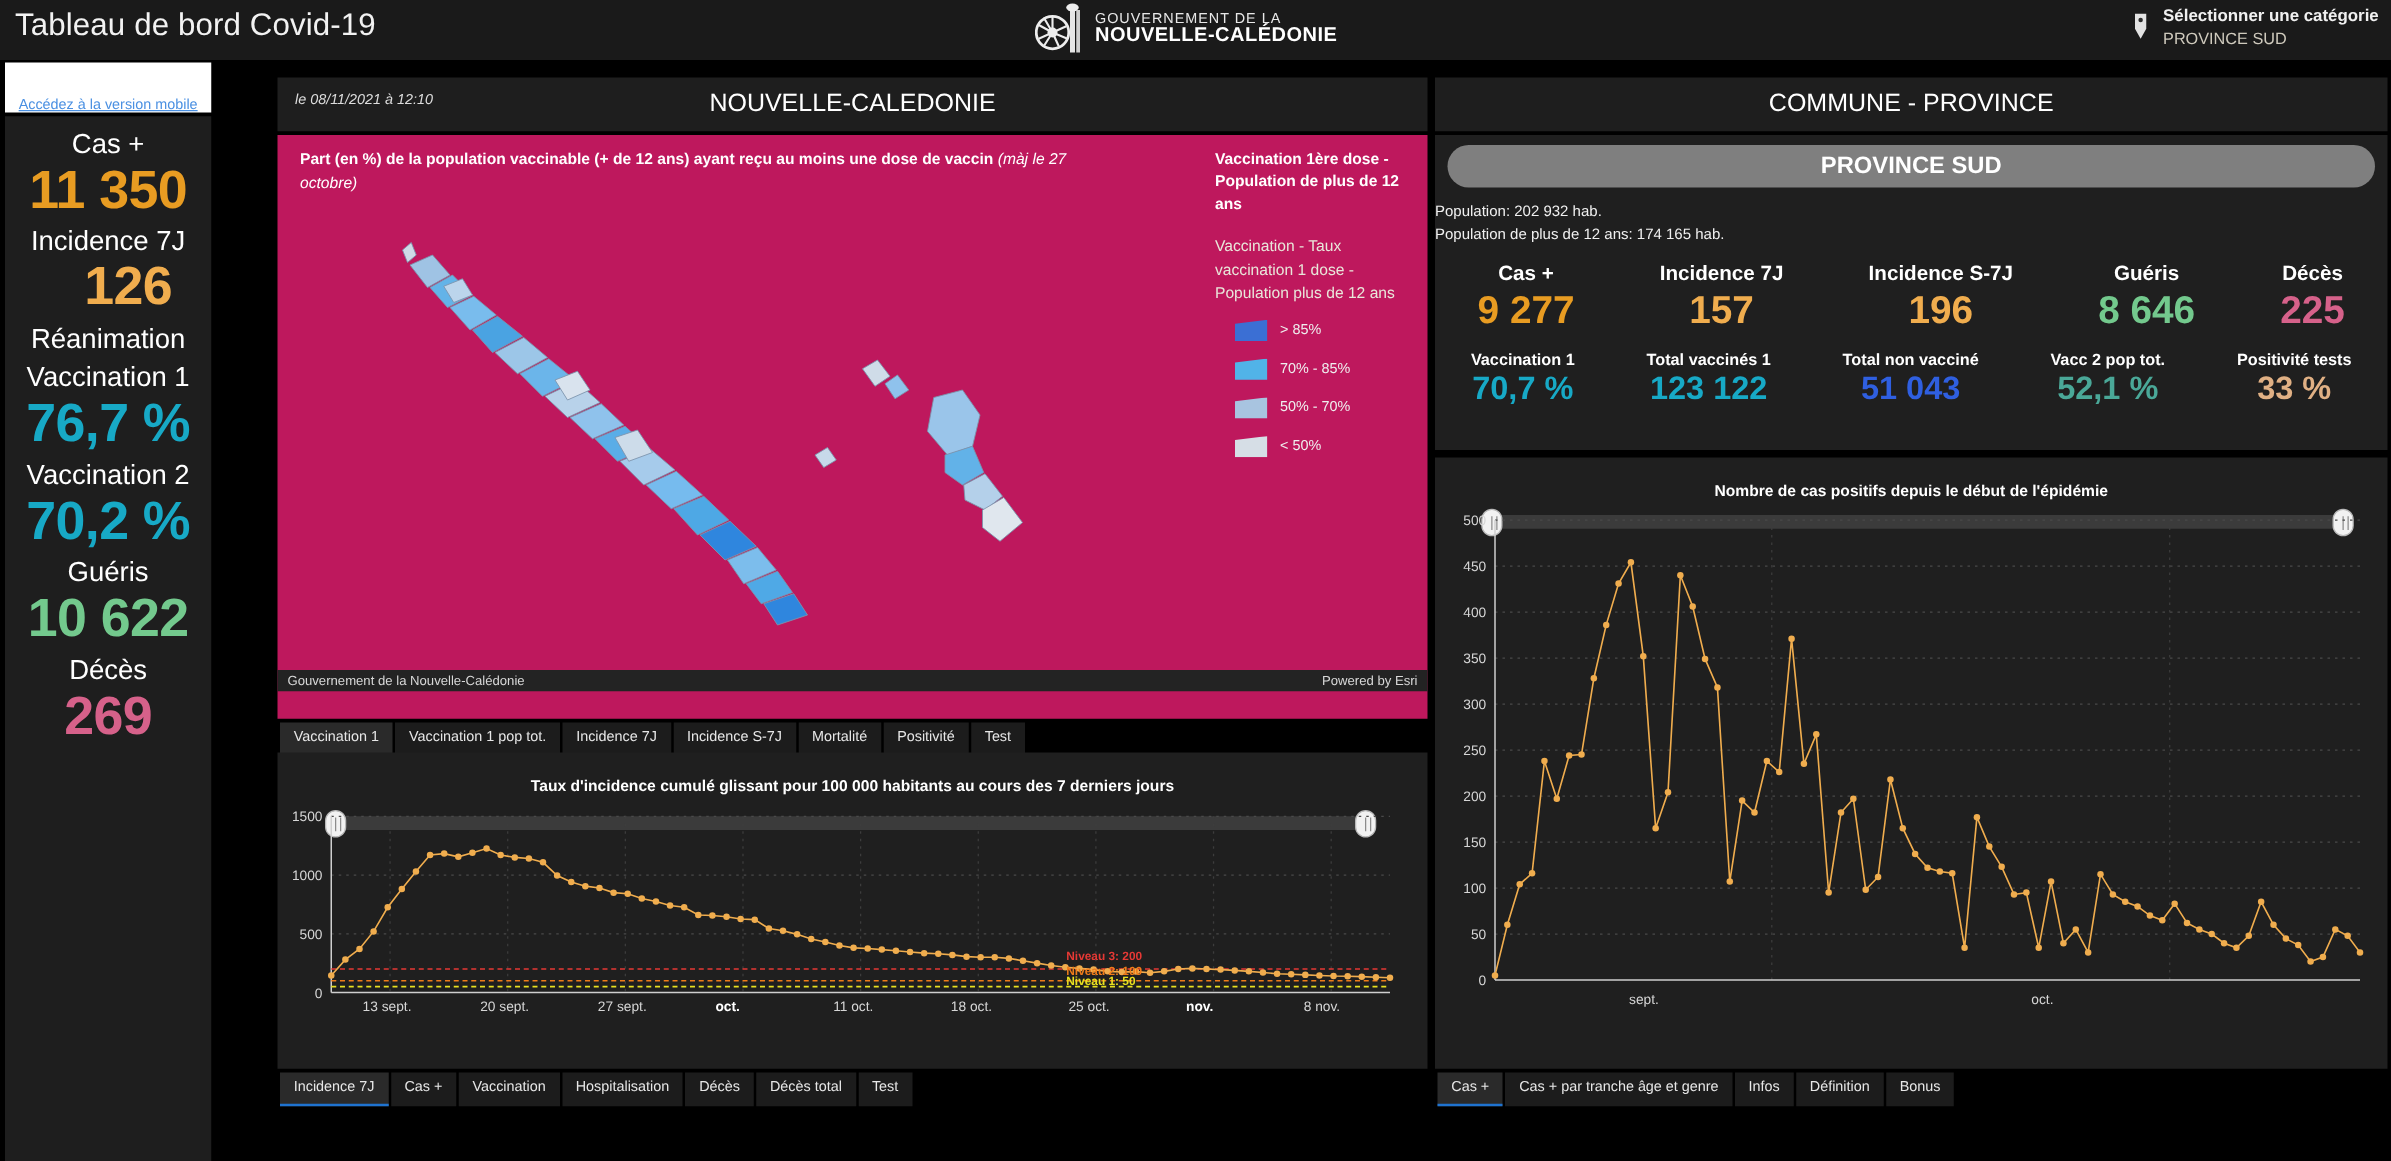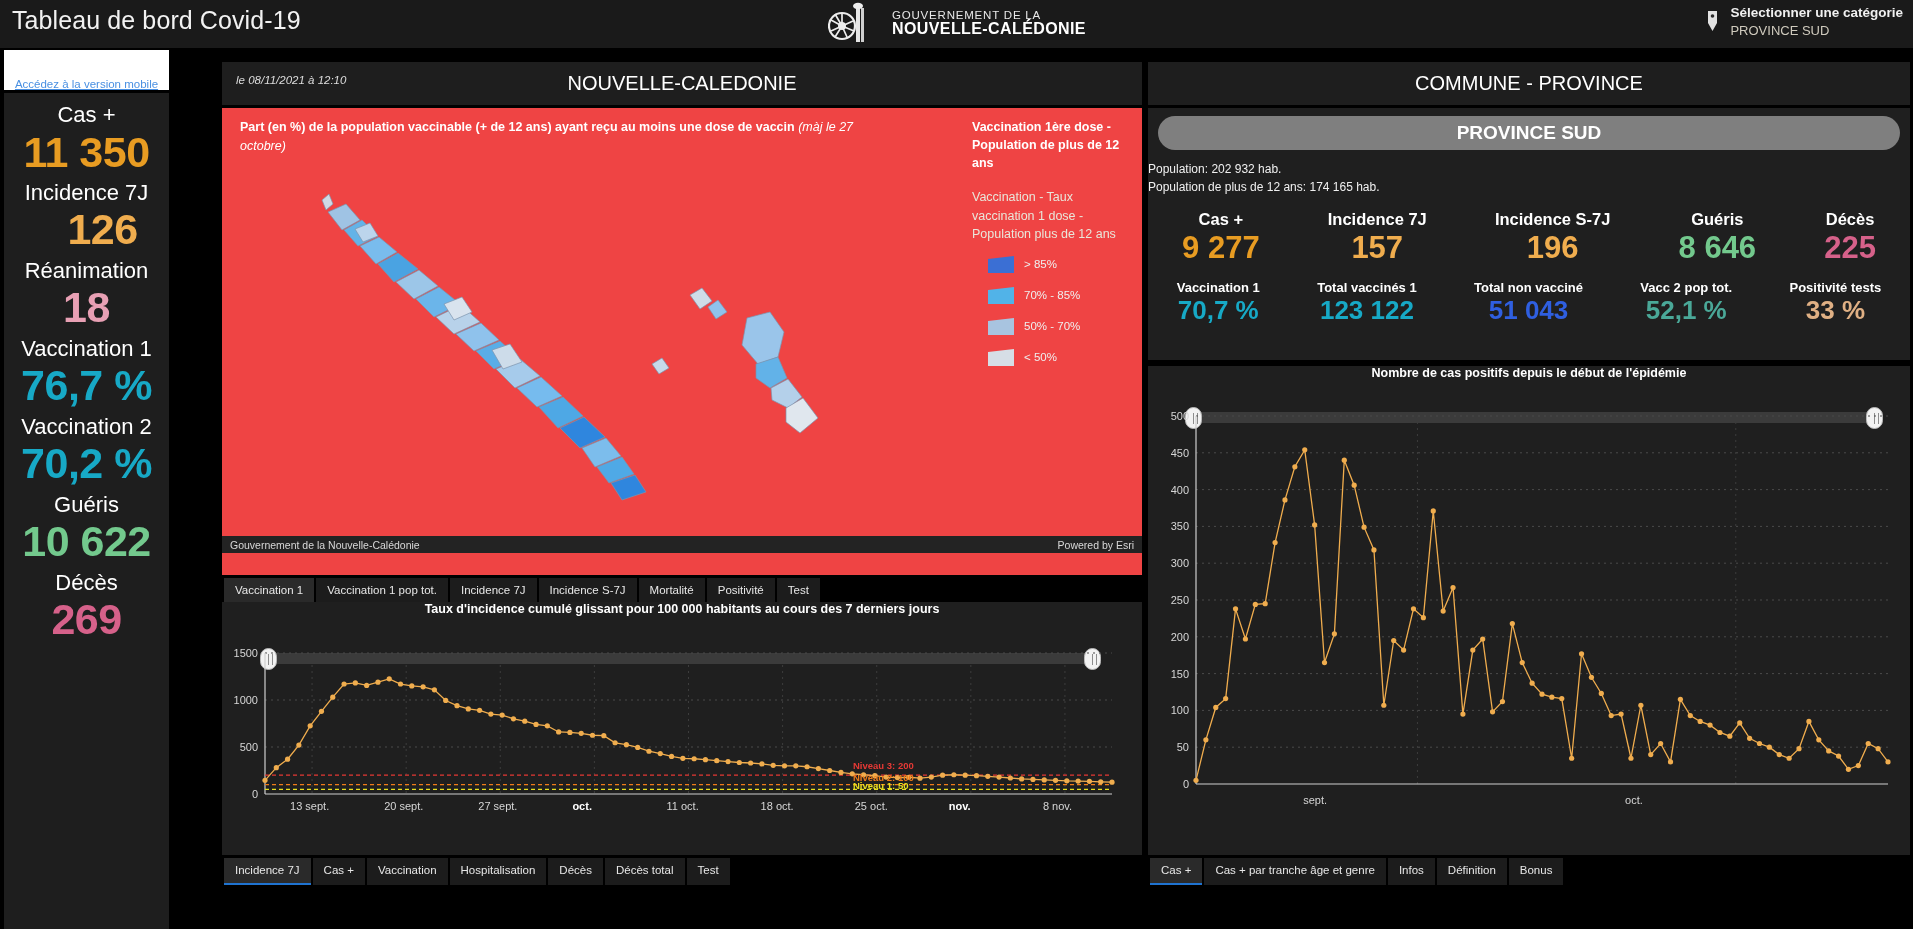--- a/index.html
+++ b/index.html
@@ -18,21 +18,21 @@
   }
   .header-title {
     position:absolute; left:12px; top:6px;
     font-size:25px; font-weight:400; color:#f2f2f2; letter-spacing:.1px;
   }
   .header-logo {
     position:absolute; left:828px; top:2px;
     display:flex; align-items:center; gap:8px;
   }
   .logo-mark { width:40px; height:42px; display:block; }
-  .logo-text { line-height:1.05;margin-left:16px; }
+  .logo-text { line-height:1.05; }
   .logo-line1 { font-size:11.5px; letter-spacing:.8px; color:#e8e8e8; }
   .logo-line2 { font-size:16px; font-weight:bold; letter-spacing:.4px; color:#fff; }
   .header-cat {
     position:absolute; right:10px; top:4px; display:flex; align-items:flex-start; gap:11px;
   }
   .cat-icon { width:13px; height:22px; margin-top:6px; }
   .cat-label { font-size:13.5px; font-weight:bold; color:#f0f0f0; line-height:1.35; }
   .cat-value { font-size:13px; color:#cfcabd; line-height:1.35; }
 
   
@@ -54,21 +54,21 @@
     position:absolute; background:#1e1e1e; display:flex; align-items:center;
   }
   .center-head { left:222px; top:62px; width:920px; height:43px; }
   .center-date {
     position:absolute; left:14px; top:12px; font-size:11.5px; font-style:italic; color:#ddd;
   }
   .center-title {
     width:100%; text-align:center; font-size:20px; color:#fff; font-weight:400;
   }
   .map-card {
-    position:absolute; left:222px; top:108px; width:920px; height:467px; background:#ef4444;
+    position:absolute; left:222px; top:108px; width:920px; height:467px; background:#be185d;
   }
   .map-title {
     position:absolute; left:18px; top:10px; width:660px;
     font-size:12.5px; font-weight:bold; line-height:1.5; color:#fff;
   }
   .map-title i { font-weight:normal; }
   .map-canvas { position:absolute; left:0; top:44px; width:740px; height:380px; }
   .map-footer {
     position:absolute; left:0; bottom:22px; width:920px; height:17px;
     background:#232323; display:flex; justify-content:space-between;
@@ -88,21 +88,21 @@
     background:#1c1c1c; color:#e7e7e7; font-size:11.5px;
     padding:6px 11px 7px; border-bottom:2px solid transparent; white-space:nowrap;
     cursor:pointer;
   }
   .tab.active { background:#2a2a2a; border-bottom-color:#1f73d0; }
 
   
   .chart-card { position:absolute; background:#1f1f1f; }
   .chart-title {
     width:100%; text-align:center; font-size:12.5px;
-    font-weight:bold; color:#fff; padding-top:0;
+    font-weight:bold; color:#fff; padding-top:20px;
   }
   .slider-track {
     position:absolute; height:11px; background:#3b3b3b; border-radius:2px;
   }
   .slider-knob {
     position:absolute; width:17px; height:22px; background:#f2f2f2;
     border-radius:9px; border:1px solid #b9b9b9;
   }
   .slider-knob:after{
     content:""; position:absolute; left:7px; top:5px; width:3px; height:11px;
@@ -175,21 +175,20 @@
       <div class="kpi">
         <div class="kpi-label">Cas +</div>
         <div class="kpi-value" style="color: rgb(232, 156, 34);">11 350</div>
       </div>
       <div class="kpi">
         <div class="kpi-label">Incidence 7J</div>
         <div class="kpi-value" style="color: rgb(240, 173, 78); padding-left: 32px;">126</div>
       </div>
       <div class="kpi">
         <div class="kpi-label">Réanimation</div>
-        <div class="kpi-value" style="color: rgb(232, 160, 180);">18</div>
       </div>
       <div class="kpi">
         <div class="kpi-label">Vaccination 1</div>
         <div class="kpi-value" style="color: rgb(23, 169, 198);">76,7 %</div>
       </div>
       <div class="kpi">
         <div class="kpi-label">Vaccination 2</div>
         <div class="kpi-value" style="color: rgb(23, 169, 198);">70,2 %</div>
       </div>
       <div class="kpi">

